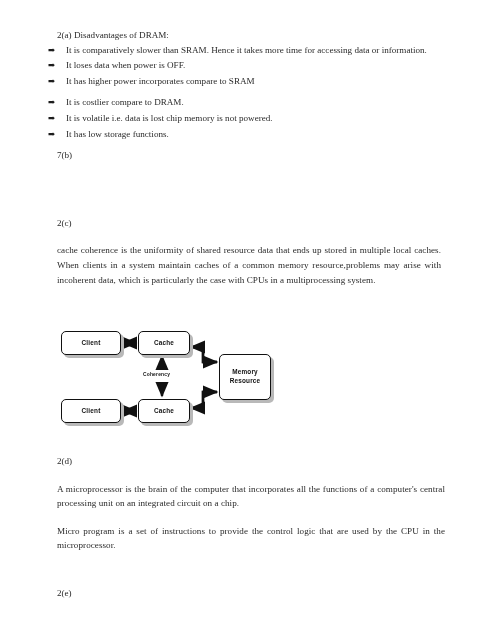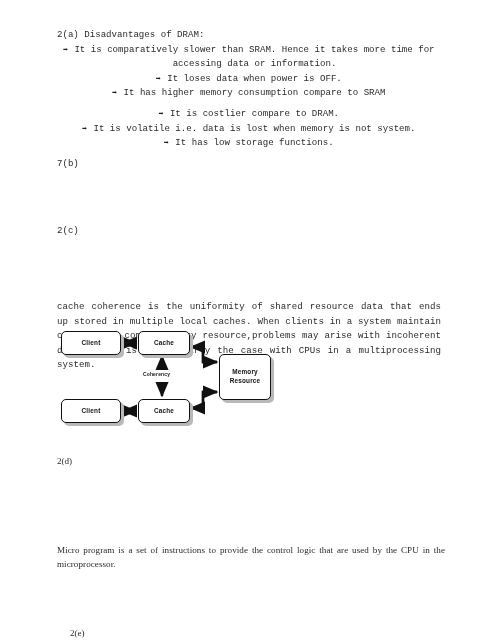--- a/index.html
+++ b/index.html
@@ -20,43 +20,40 @@
     left: 0; top: 0;
     width: 495px;
     height: 640px;
     background: #ffffff;
   }
   .content {
     position: absolute;
     left: 57px;
     top: 28px;
     width: 386px;
-    font-family: Liberation Mono, monospace;
   }
   .para {
     font-size: 9.1px;
     line-height: 14.6px;
     letter-spacing: 0.05px;
     color: #2a2a2a;
     text-align: justify;
-    margin-top: 48px;
   }
   .heading {
     font-size: 9.1px;
     line-height: 14.6px;
     color: #2a2a2a;
   }
   .bullet-row {
     display: block;
     font-size: 9.1px;
     line-height: 14.6px;
     color: #2a2a2a;
     padding-left: 9px;
     text-indent: -9px;
-    text-align: center;
   }
   .bullet-glyph {
     display: inline-block;
     width: 9px;
     font-size: 8.4px;
     color: #1d1d1d;
   }
   .gap-sm { height: 6px; }
   .gap-md { height: 13px; }
   .gap-xl { height: 40px; }
@@ -107,26 +104,26 @@
 </head>
 <body>
 
 <div class="page">
 
   <div class="content">
 
     <div class="heading">2(a) Disadvantages  of DRAM:</div>
     <div class="bullet-row"><span class="bullet-glyph">➡</span><span>It is comparatively  slower  than SRAM. Hence  it takes  more  time  for accessing  data or information.</span></div>
     <div class="bullet-row"><span class="bullet-glyph">➡</span><span>It loses data when power  is OFF.</span></div>
-    <div class="bullet-row"><span class="bullet-glyph">➡</span><span>It has higher  memory  consumption  compare  to SRAM</span></div>
+    <div class="bullet-row"><span class="bullet-glyph">➡</span><span>It has higher  power  incorporates  compare  to SRAM</span></div>
 
     <div class="gap-sm"></div>
 
     <div class="bullet-row"><span class="bullet-glyph">➡</span><span>It is costlier  compare  to DRAM.</span></div>
-    <div class="bullet-row"><span class="bullet-glyph">➡</span><span>It is volatile  i.e. data is lost when memory  is not system.</span></div>
+    <div class="bullet-row"><span class="bullet-glyph">➡</span><span>It is volatile  i.e. data is lost chip memory  is not powered.</span></div>
     <div class="bullet-row"><span class="bullet-glyph">➡</span><span>It has low storage  functions.</span></div>
 
     <div class="gap-sm"></div>
 
     <div class="heading">7(b)</div>
 
     <div class="gap-xl"></div>
     <div class="gap-md"></div>
 
     <div class="heading">2(c)</div>
@@ -185,21 +182,22 @@
       <span>Memory</span>
       <span>Resource</span>
     </div>
 
     <div class="coh-label" style="left:86px; top:50px;">Coherency</div>
   </div>
 
   <div style="position:absolute; left:57px; top:454px; width:388px;">
     <div class="heading">2(d)</div>
     <div class="gap-md"></div>
+    <div class="para">A microprocessor  is the brain of the computer  that incorporates  all the functions  of a computer's central  processing  unit  on an integrated  circuit  on a chip.</div>
     <div class="gap-md"></div>
     <div class="para"> Micro program  is a set of instructions  to provide  the control  logic  that are used by the CPU in the microprocessor.</div>
   </div>
 
-  <div style="position:absolute; left:70px; top:586px;margin-top:40px;">
+  <div style="position:absolute; left:57px; top:586px;">
     <div class="heading">2(e)</div>
   </div>
 
 </div>
 
 </body></html>

